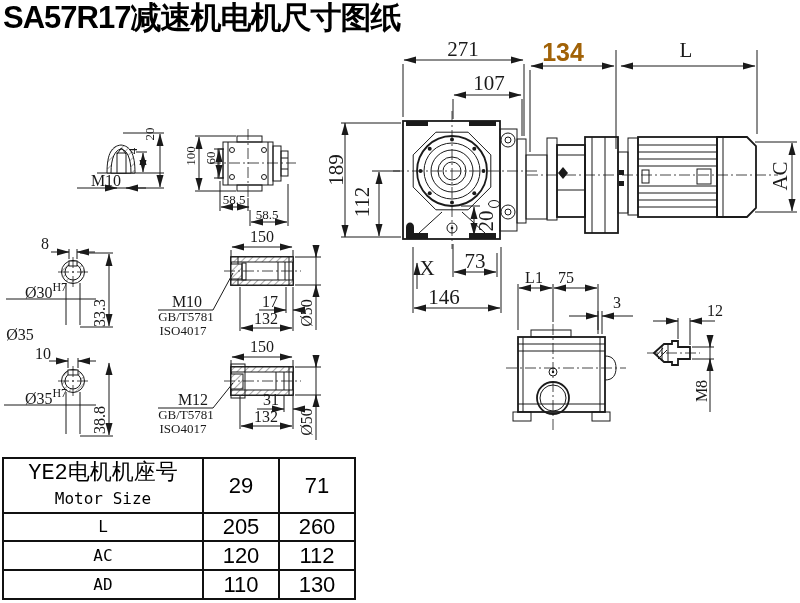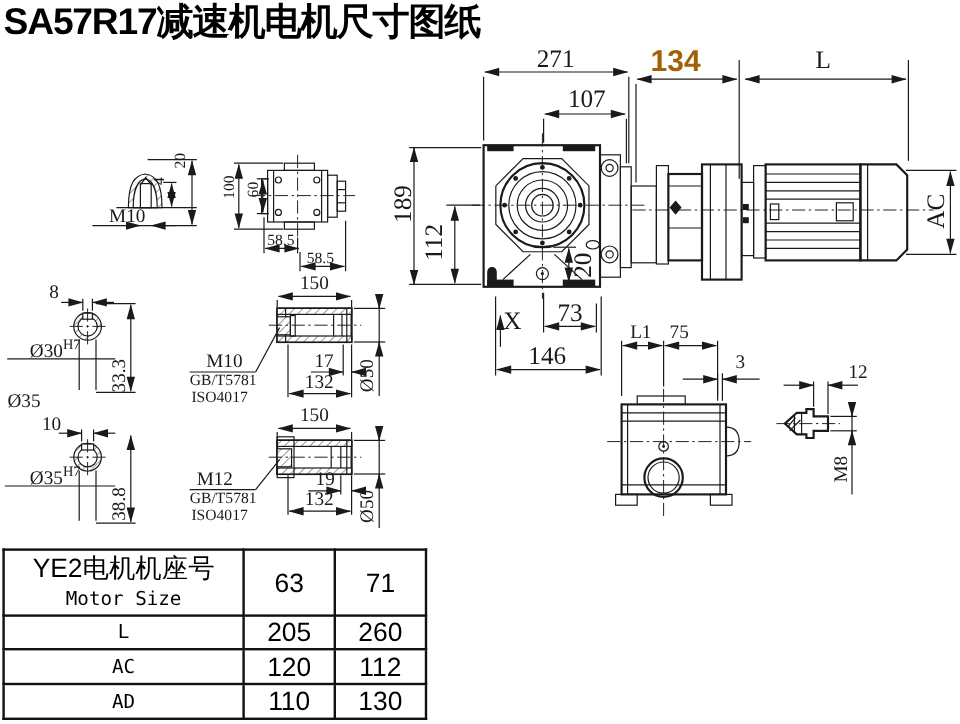--- a/index.html
+++ b/index.html
@@ -22,21 +22,21 @@
        font-family:"Liberation Serif",serif;}
   .rot{transform:translate(-50%,-50%) rotate(-90deg);}
   .da{font-size:21px;}
   .db{font-family:"Liberation Sans",sans-serif;font-weight:700;font-size:25px;color:#a16207;}
   .dc{font-size:16px;}
   .dd{font-size:13px;}
   sup{font-size:12px;vertical-align:super;}
   table.spec{position:absolute;left:2px;top:457px;border-collapse:collapse;table-layout:fixed;
              width:352px;background:#fff;}
   table.spec td{border:2px solid #111;text-align:center;vertical-align:middle;padding:0;color:#000;}
-  .cjk{font-family:Liberation Sans, sans-serif;font-size:22px;line-height:26px;}
+  .cjk{font-family:Liberation Mono, monospace;font-size:22px;line-height:26px;}
   .mono{font-family:"DejaVu Sans Mono",monospace;font-size:16px;line-height:24px;}
   .val{font-family:"Liberation Sans",sans-serif;font-size:22px;}
 </style>
 </head>
 <body>
 
 <div class="screen">
 
   <div class="title">SA57R17减速机电机尺寸图纸</div>
 
@@ -342,21 +342,21 @@
   <div class="lbl da" style="left:463px;top:49px">271</div>
   <div class="lbl da" style="left:489px;top:83px">107</div>
   <div class="lbl db" style="left:563px;top:52px">134</div>
   <div class="lbl da" style="left:686px;top:50px">L</div>
   <div class="lbl da rot" style="left:780px;top:176px">AC</div>
   <div class="lbl da rot" style="left:336px;top:170px">189</div>
   <div class="lbl da rot" style="left:362px;top:202px">112</div>
   <div class="lbl da rot" style="left:486px;top:221px">20</div>
   <div class="lbl da" style="left:427px;top:268px">X</div>
   <div class="lbl da" style="left:475px;top:261px">73</div>
-  <div class="lbl da" style="left:456px;top:297px">146</div>
+  <div class="lbl da" style="left:444px;top:297px">146</div>
 
   <div class="lbl dc" style="left:106px;top:181px">M10</div>
   <div class="lbl dd rot" style="left:133px;top:151px">4</div>
   <div class="lbl dd rot" style="left:150px;top:134px">20</div>
 
   <div class="lbl dd rot" style="left:191px;top:156px">100</div>
   <div class="lbl dd rot" style="left:211px;top:158px">60</div>
   <div class="lbl dd" style="left:234px;top:200px">58.5</div>
   <div class="lbl dd" style="left:267px;top:215px">58.5</div>
 
@@ -371,24 +371,24 @@
 
   <div class="lbl dc" style="left:262px;top:237px">150</div>
   <div class="lbl dc" style="left:187px;top:302px">M10</div>
   <div class="lbl dd" style="left:186px;top:317px">GB/T5781</div>
   <div class="lbl dd" style="left:183px;top:331px">ISO4017</div>
   <div class="lbl dc" style="left:270px;top:302px">17</div>
   <div class="lbl dc" style="left:266px;top:319px">132</div>
   <div class="lbl dc rot" style="left:307px;top:313px">Ø50</div>
 
   <div class="lbl dc" style="left:262px;top:347px">150</div>
-  <div class="lbl dc" style="left:179px;top:400px">M12</div>
+  <div class="lbl dc" style="left:193px;top:400px">M12</div>
   <div class="lbl dd" style="left:186px;top:415px">GB/T5781</div>
   <div class="lbl dd" style="left:183px;top:429px">ISO4017</div>
-  <div class="lbl dc" style="left:271px;top:400px">19</div>
+  <div class="lbl dc" style="left:271px;top:400px">31</div>
   <div class="lbl dc" style="left:266px;top:417px">132</div>
   <div class="lbl dc rot" style="left:307px;top:422px">Ø50</div>
 
   <div class="lbl dc" style="left:534px;top:278px">L1</div>
   <div class="lbl dc" style="left:566px;top:278px">75</div>
   <div class="lbl dc" style="left:617px;top:303px">3</div>
 
   <div class="lbl dc" style="left:715px;top:311px">12</div>
   <div class="lbl dc rot" style="left:702px;top:391px">M8</div>
 
@@ -397,21 +397,21 @@
         <col style="width:200px">
         <col style="width:76px">
         <col style="width:76px">
       </colgroup>
     <tbody>
         <tr style="height:55px">
       <td>
         <div class="cjk">YE2电机机座号</div>
         <div class="mono">Motor Size</div>
       </td>
-      <td class="val">63</td>
+      <td class="val">29</td>
       <td class="val">71</td>
     </tr>
     <tr style="height:28px">
       <td class="mono">L</td>
       <td class="val">205</td>
       <td class="val">260</td>
     </tr>
     <tr style="height:29px">
       <td class="mono">AC</td>
       <td class="val">120</td>

